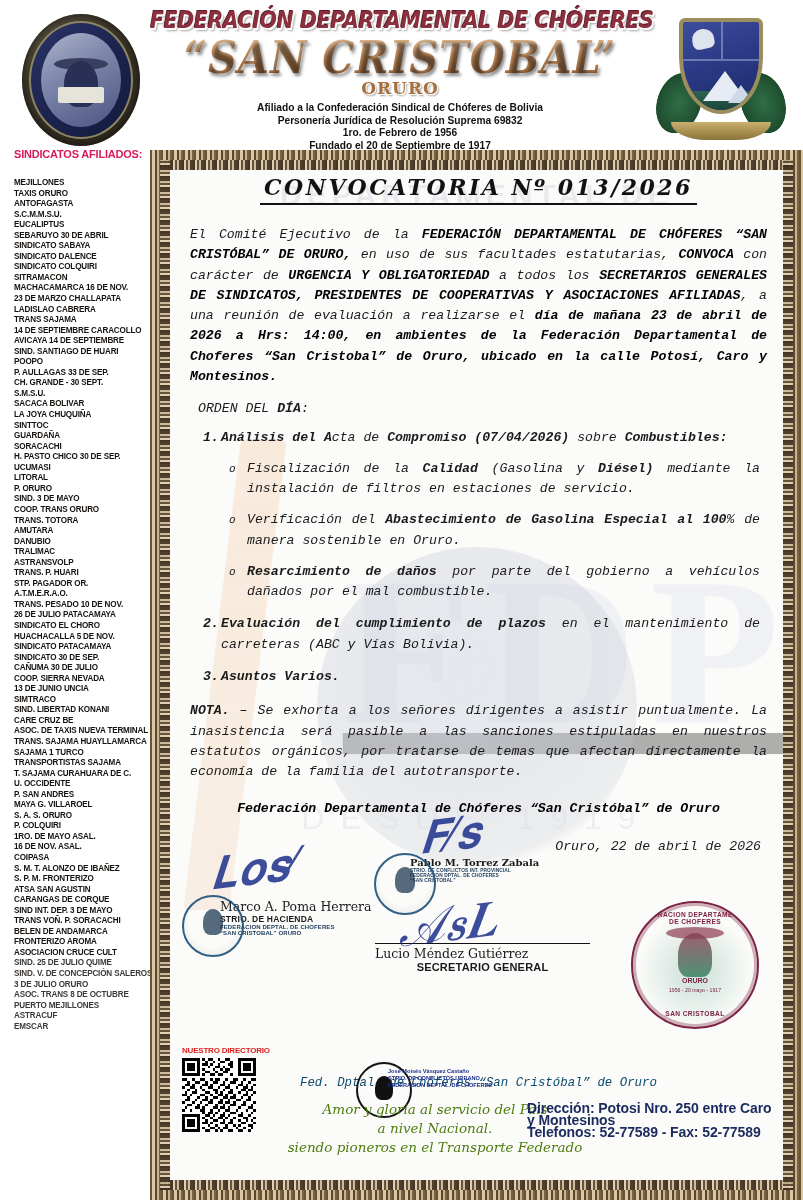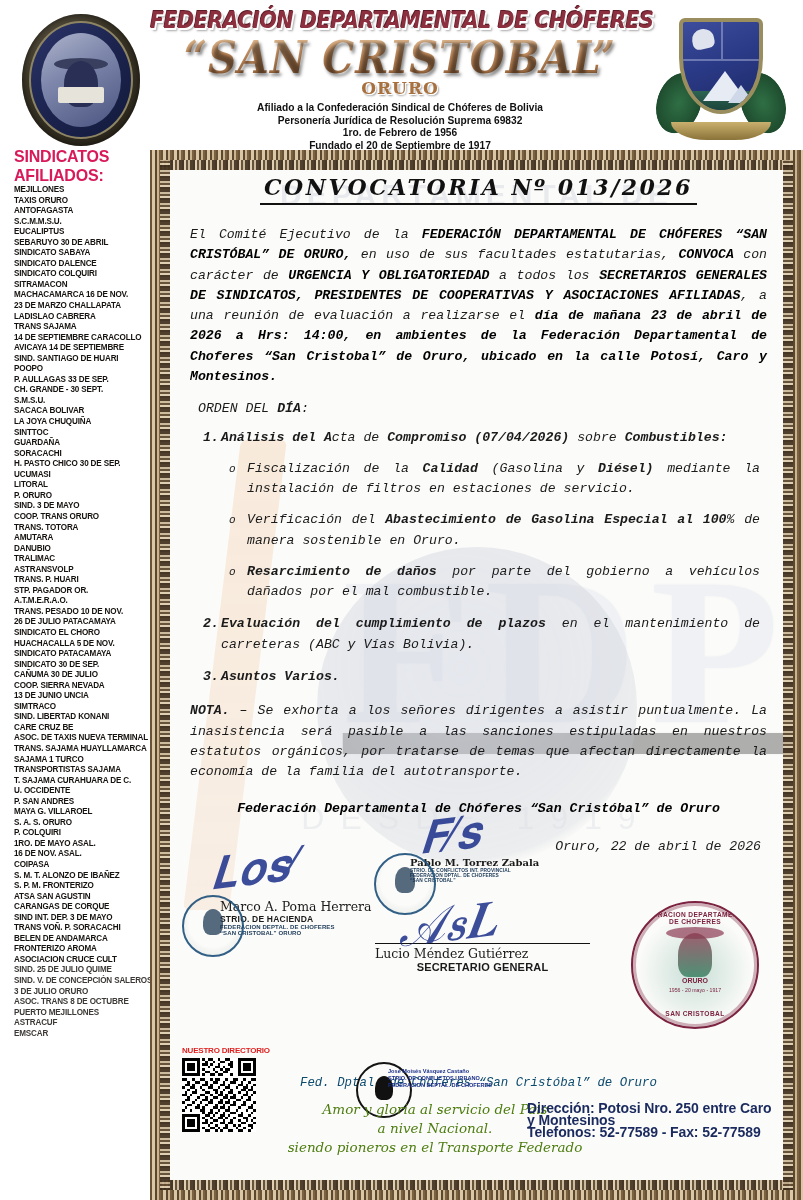--- a/index.html
+++ b/index.html
@@ -192,24 +192,24 @@
     left: 0; top: 148px;
     width: 150px;
     height: 1052px;
     background: #ffffff;
     padding: 0 2px 0 14px;
     overflow: hidden;
   }
   #sidebar-title {
     font-family: "Liberation Sans", sans-serif;
     font-weight: bold;
-    font-size: 16px;
+    font-size: 11px;
     color: #d81a5b;
     letter-spacing: -0.2px;
-    margin-bottom: 1px;
+    margin-bottom: 18px;
     transform: scaleY(1.05);
   }
   #sidebar-list { list-style: none; }
   #sidebar-list li {
     font-family: "Liberation Sans", sans-serif;
     font-weight: bold;
     font-size: 8.1px;
     line-height: 10.55px;
     color: #15110e;
     letter-spacing: -0.15px;

